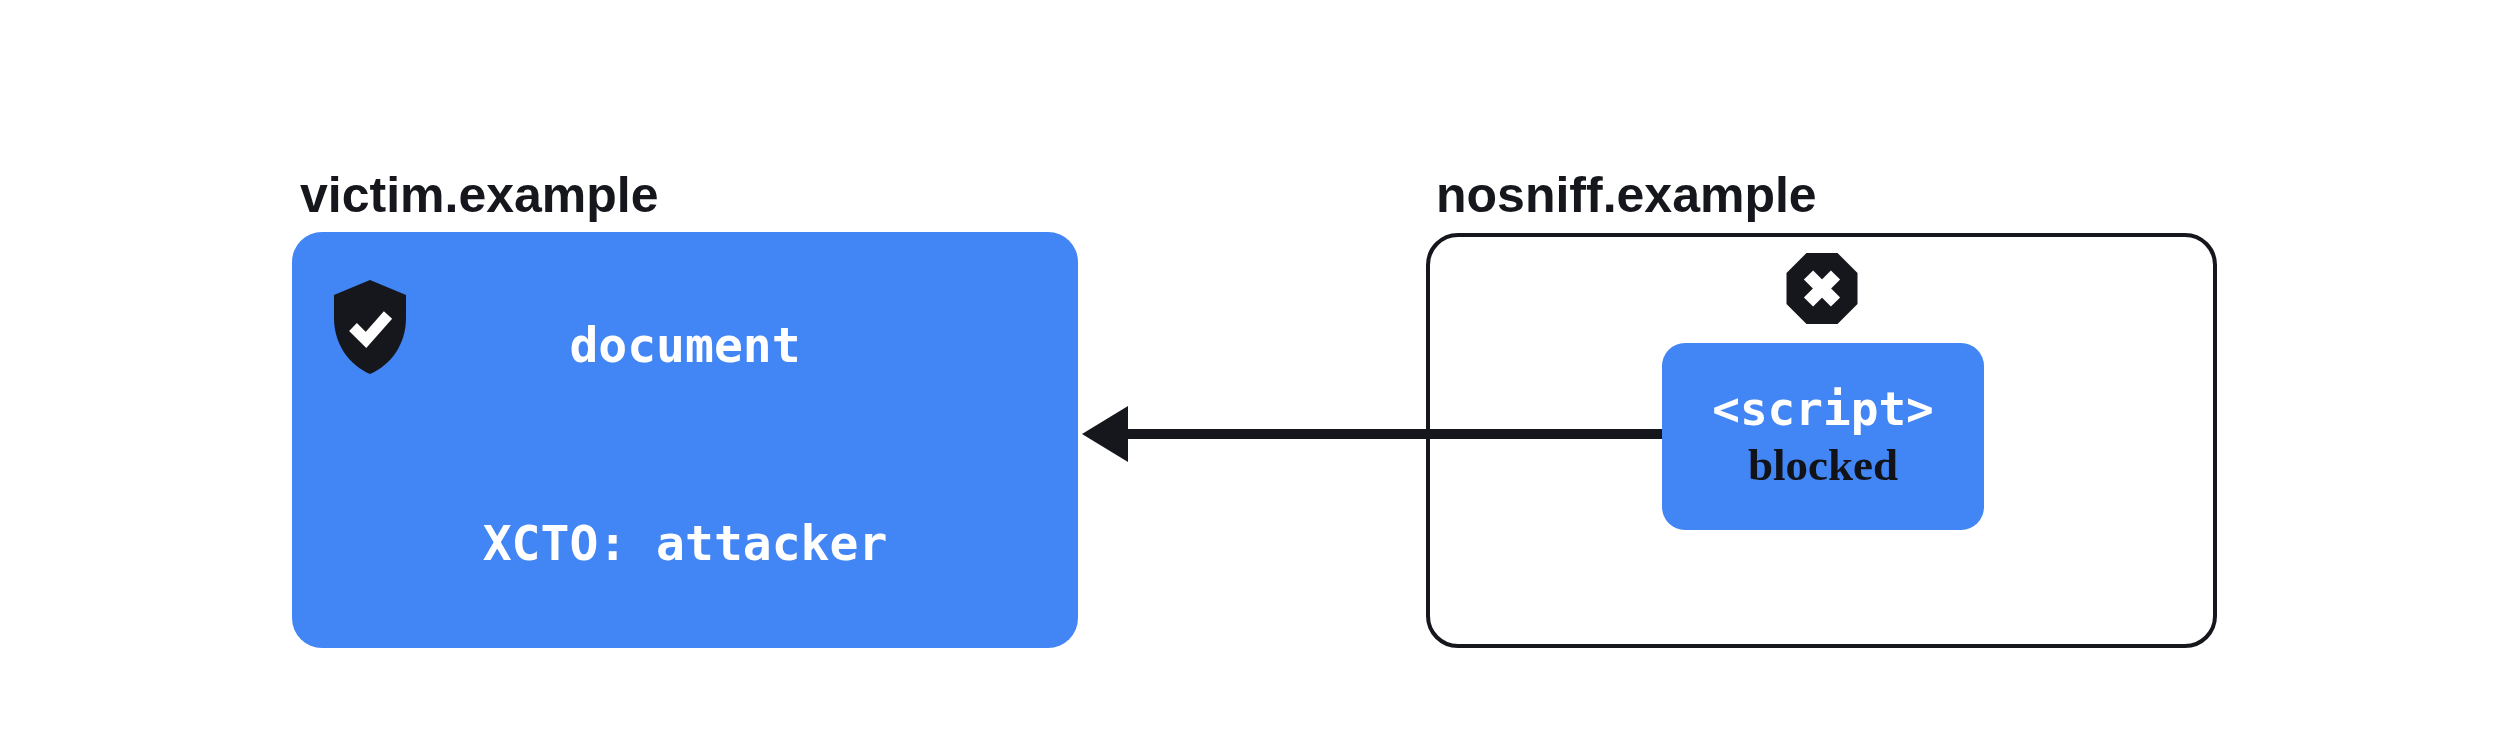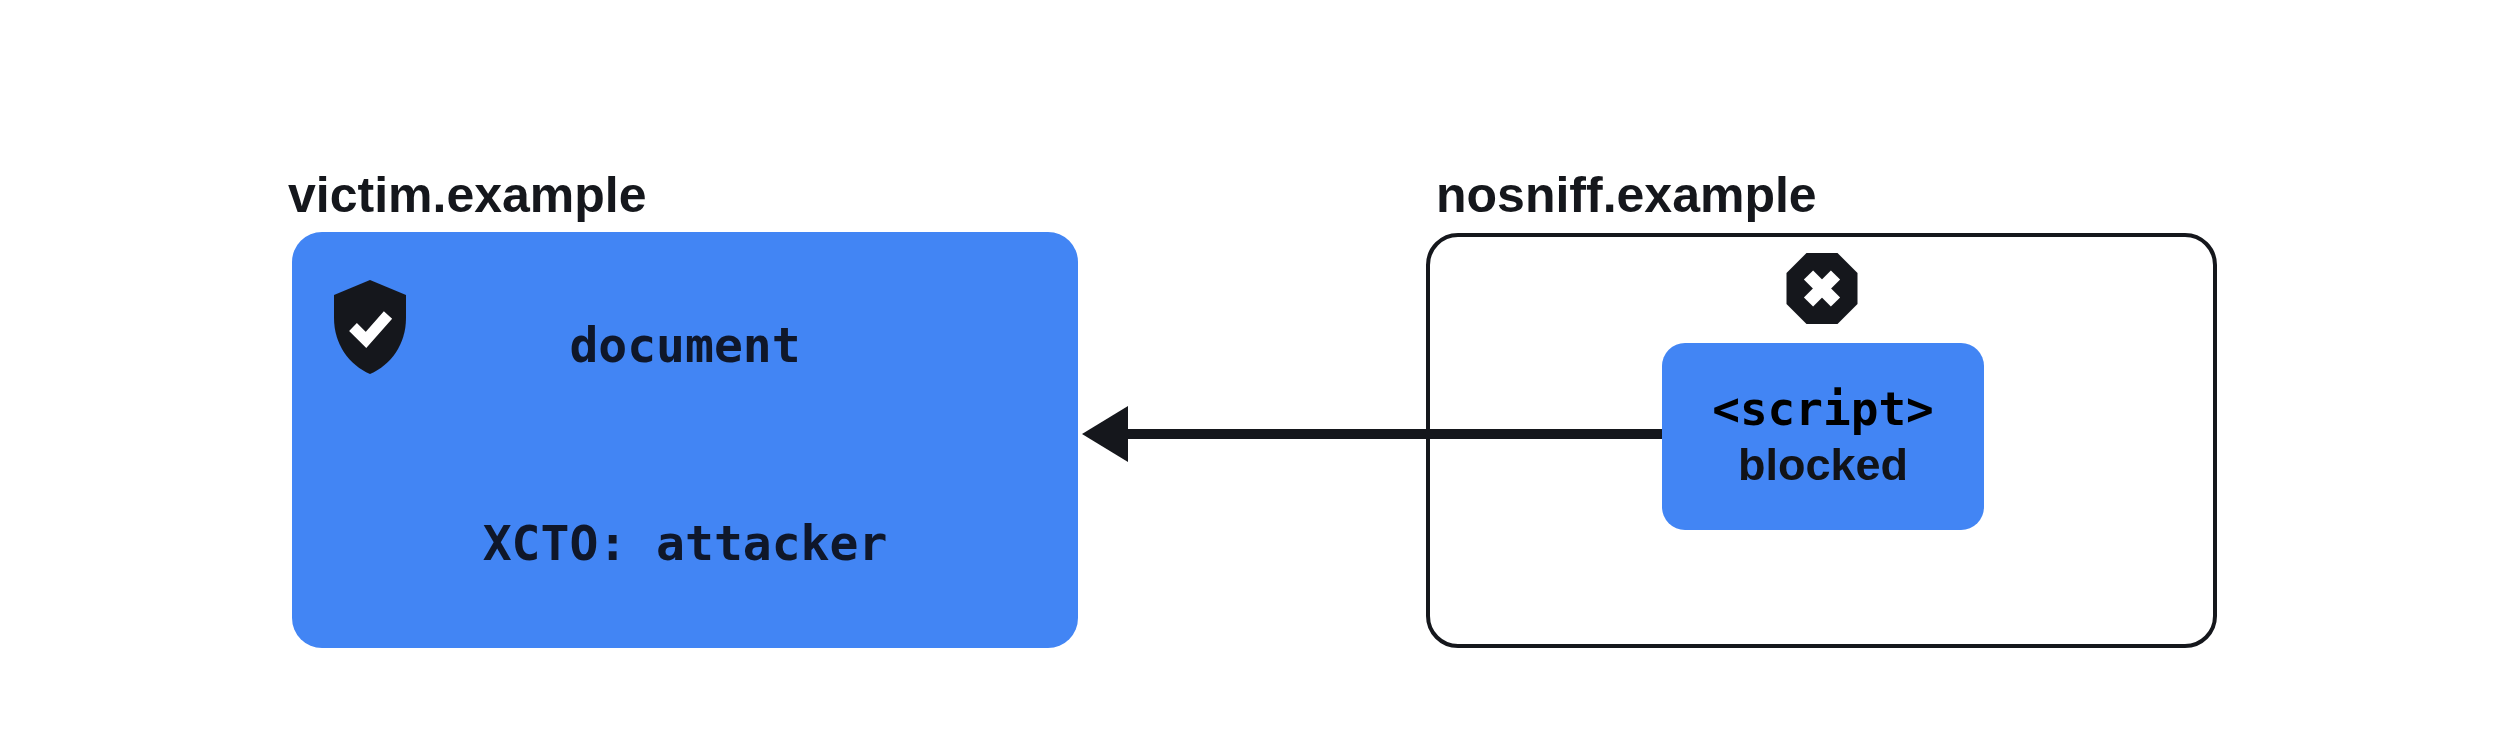--- a/index.html
+++ b/index.html
@@ -15,21 +15,21 @@
   .domain-label {
     position: absolute;
     top: 170px;
     font-size: 50px;
     line-height: 1;
     font-weight: 700;
     color: #15171c;
     letter-spacing: 0px;
     white-space: nowrap;
   }
-  .victim-label { left: 288px; }
+  .victim-label { left: 300px; }
   .attacker-label { left: 1436px; }
 
   .victim-box {
     position: absolute;
     left: 292px;
     top: 232px;
     width: 786px;
     height: 416px;
     background: #4285F4;
     border-radius: 30px;
@@ -43,21 +43,21 @@
     top: 48px;
     width: 80px;
     height: 94px;
   }
   .node-text {
     text-align: center;
     font-family: "DejaVu Sans Mono", "Liberation Mono", monospace;
     font-weight: 700;
     font-size: 48px;
     line-height: 66px;
-    color: #0f172a;
+    color: #ffffff;
     padding-top: 8px;
     white-space: pre;
   }
 
   .attacker-box {
     position: absolute;
     left: 1426px;
     top: 233px;
     width: 791px;
     height: 415px;
@@ -84,25 +84,25 @@
     display: flex;
     flex-direction: column;
     align-items: center;
     justify-content: center;
   }
   .script-line {
     font-family: "DejaVu Sans Mono", "Liberation Mono", monospace;
     font-weight: 700;
     font-size: 46px;
     line-height: 56px;
-    color: #000000;
+    color: #ffffff;
     white-space: pre;
   }
   .blocked-line {
-    font-family: Liberation Sans, sans-serif;
+    font-family: Liberation Serif, serif;
     font-weight: 700;
     font-size: 45px;
     line-height: 56px;
     color: #111318;
   }
 
   .arrow-shaft {
     position: absolute;
     left: 1126px;
     top: 429px;

